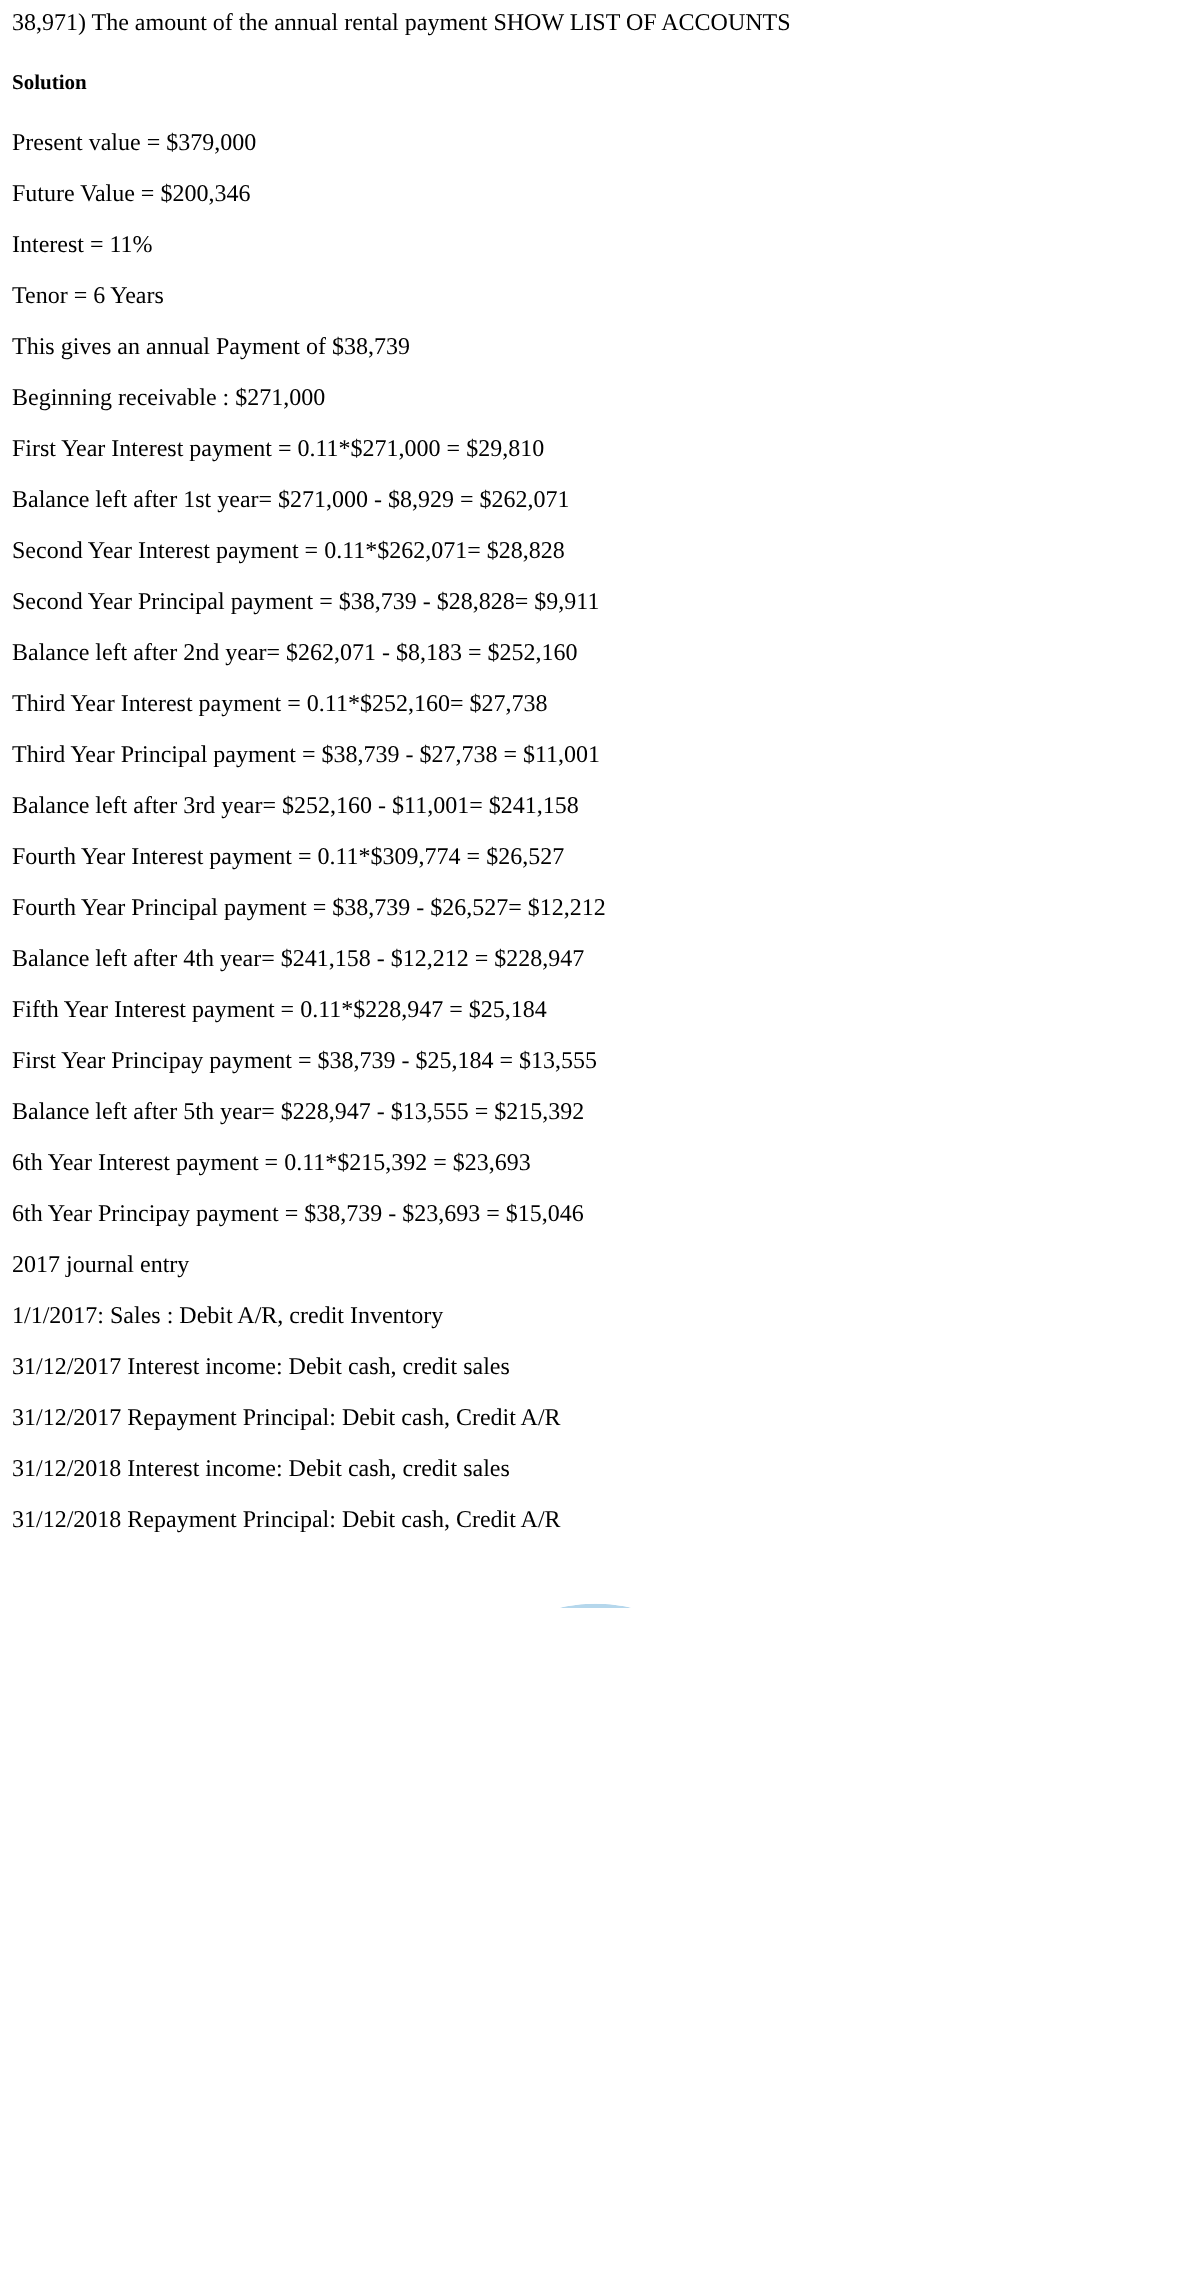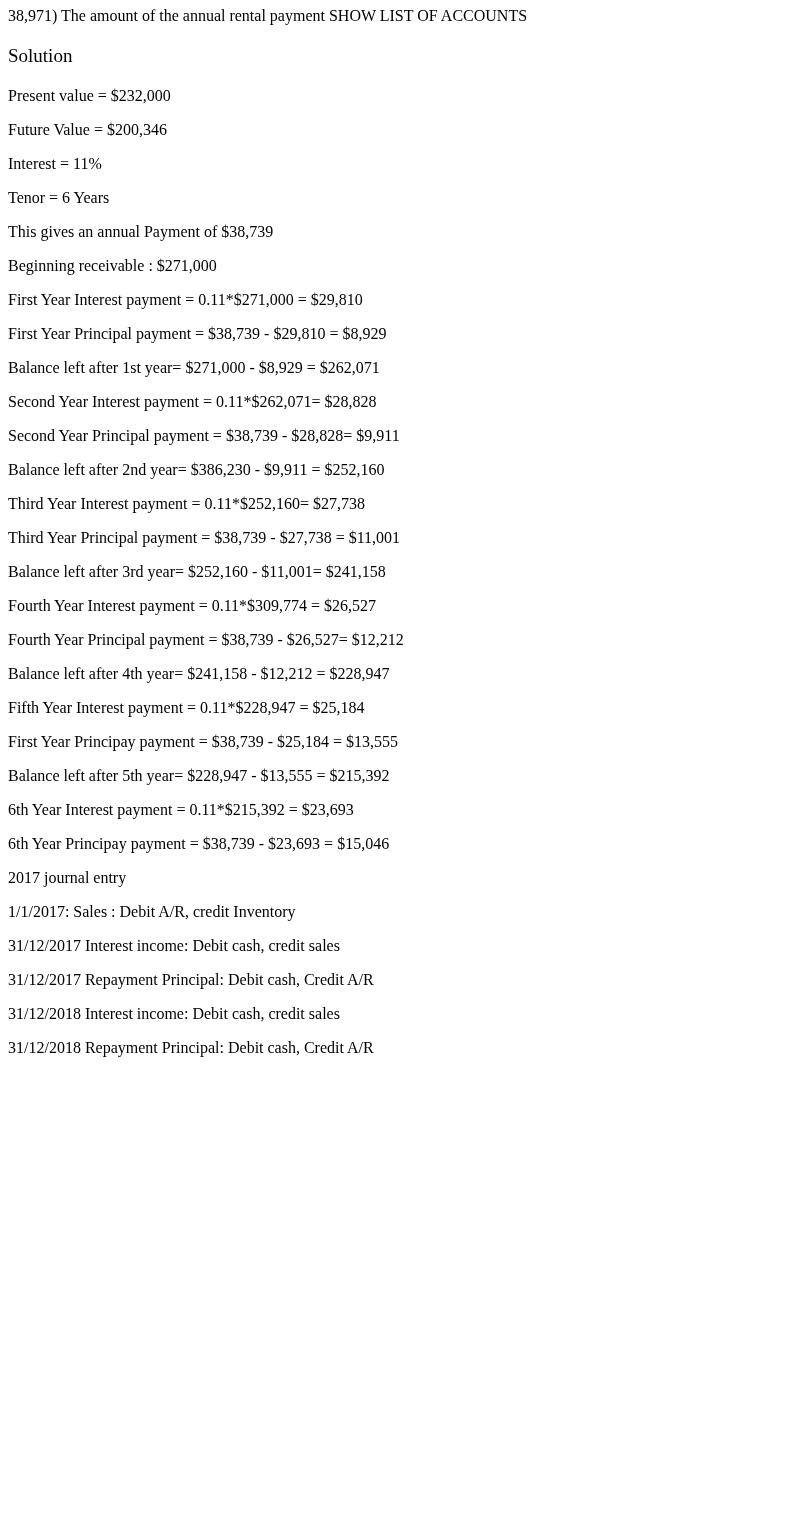--- a/index.html
+++ b/index.html
@@ -16,23 +16,23 @@
     font-family: "Liberation Serif", serif;
   }
   .content p {
     font-size: 16px;
     line-height: 18px;
     margin: 16px 0;
     color: #000000;
   }
   .content h3.solution-heading {
     font-family: "Liberation Serif", serif;
-    font-size: 19px;
+    font-size: 14px;
     line-height: 22px;
-    font-weight: normal;
+    font-weight: bold;
     margin: 20px 0;
     color: #000000;
   }
   .avatar-wrap {
     margin-top: 46px;
     display: flex;
     justify-content: center;
   }
   .avatar-circle {
     width: 198px;
@@ -53,32 +53,31 @@
     color: #000000;
   }
 </style>
 </head>
 <body>
 
 <div class="page">
   <div class="content">
     <p>38,971) The amount of the annual rental payment SHOW LIST OF ACCOUNTS</p>
     <h3 class="solution-heading">Solution</h3>
-    <p>Present value = $232,000</p>
+    <p>Present value = $379,000</p>
     <p>Future Value = $200,346</p>
     <p>Interest = 11%</p>
     <p>Tenor = 6 Years</p>
     <p>This gives an annual Payment of $38,739</p>
     <p>Beginning receivable : $271,000</p>
     <p>First Year Interest payment = 0.11*$271,000 = $29,810</p>
-    <p>First Year Principal payment = $38,739 - $29,810 = $8,929</p>
     <p>Balance left after 1st year= $271,000 - $8,929 = $262,071</p>
     <p>Second Year Interest payment = 0.11*$262,071= $28,828</p>
     <p>Second Year Principal payment = $38,739 - $28,828= $9,911</p>
-    <p>Balance left after 2nd year= $386,230 - $9,911 = $252,160</p>
+    <p>Balance left after 2nd year= $262,071 - $8,183 = $252,160</p>
     <p>Third Year Interest payment = 0.11*$252,160= $27,738</p>
     <p>Third Year Principal payment = $38,739 - $27,738 = $11,001</p>
     <p>Balance left after 3rd year= $252,160 - $11,001= $241,158</p>
     <p>Fourth Year Interest payment = 0.11*$309,774 = $26,527</p>
     <p>Fourth Year Principal payment = $38,739 - $26,527= $12,212</p>
     <p>Balance left after 4th year= $241,158 - $12,212 = $228,947</p>
     <p>Fifth Year Interest payment = 0.11*$228,947 = $25,184</p>
     <p>First Year Principay payment = $38,739 - $25,184 = $13,555</p>
     <p>Balance left after 5th year= $228,947 - $13,555 = $215,392</p>
     <p>6th Year Interest payment = 0.11*$215,392 = $23,693</p>

